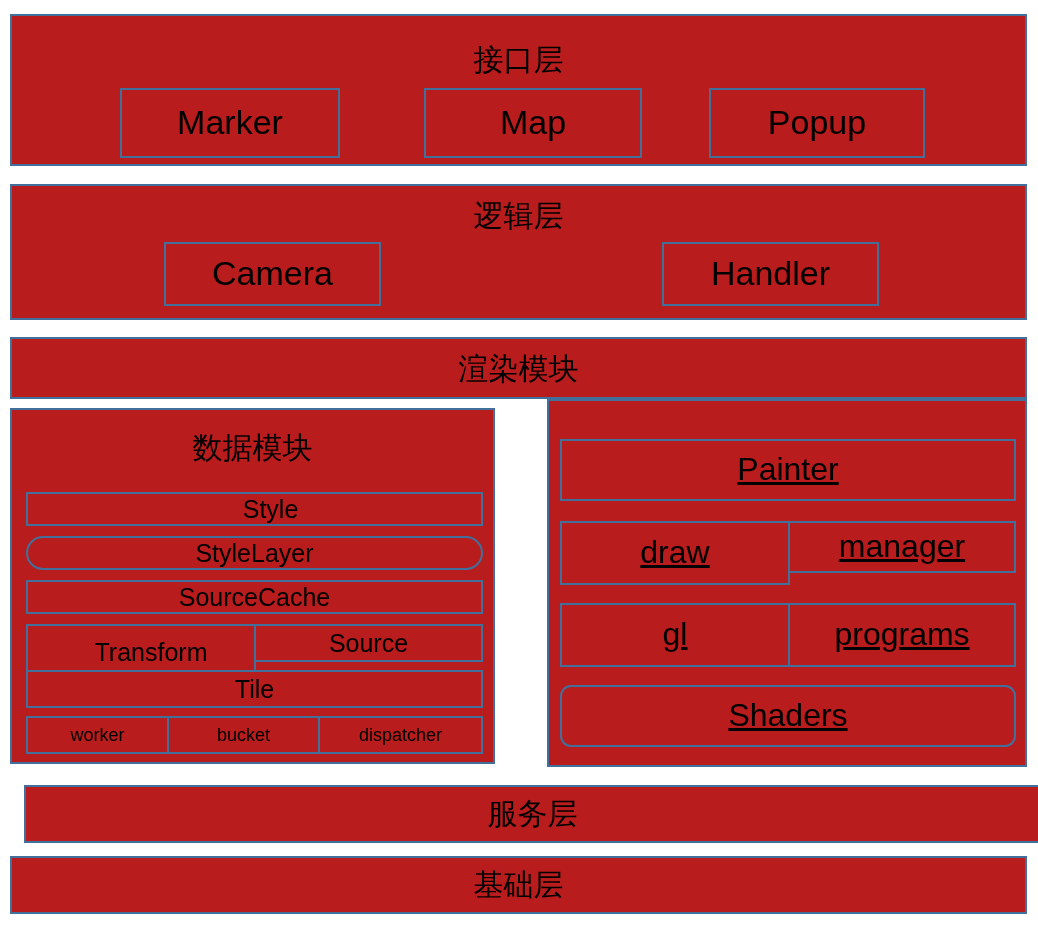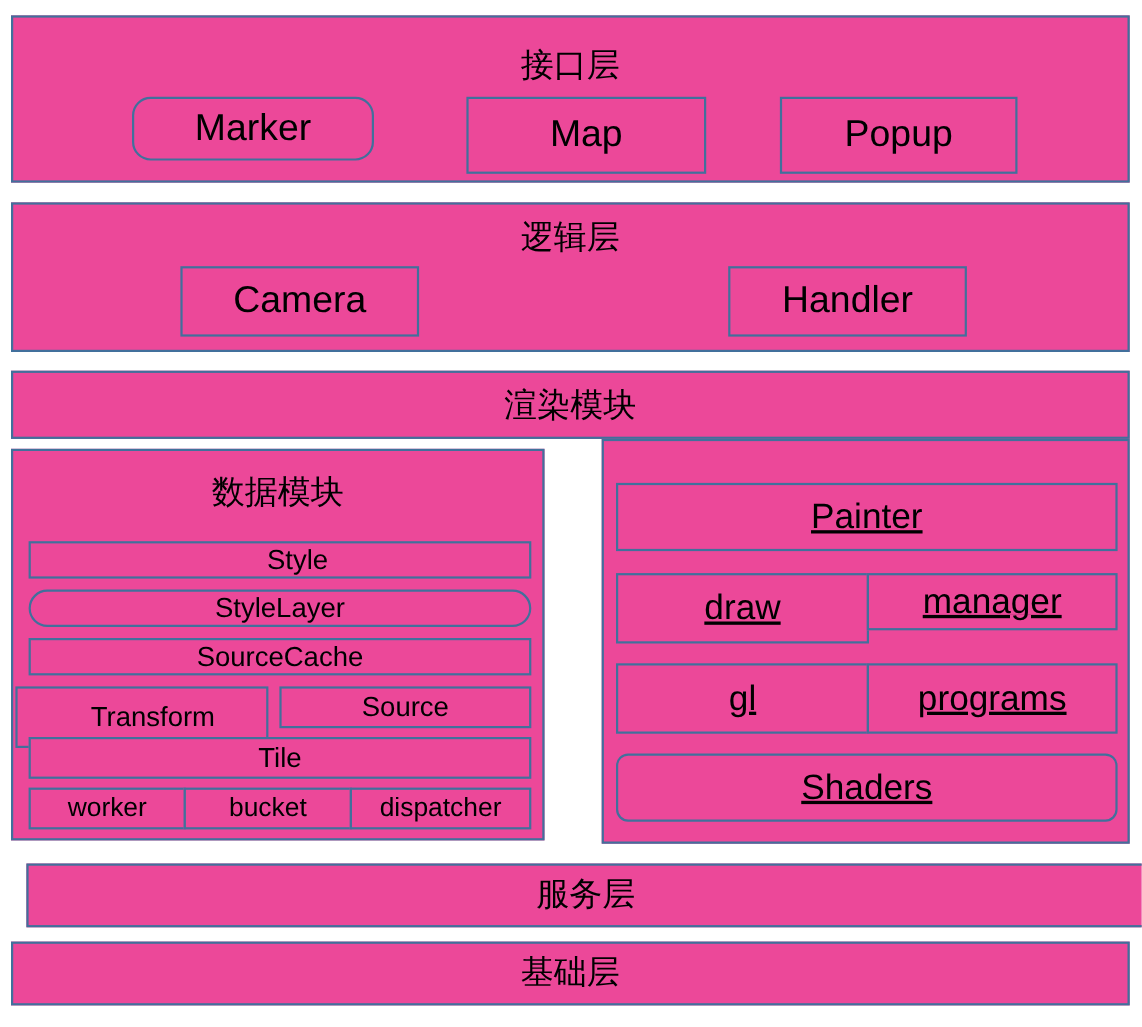--- a/index.html
+++ b/index.html
@@ -19,21 +19,21 @@
     height: 934px;
     background: #ffffff;
     overflow: hidden;
   }
 
   
   .box {
     position: absolute;
     box-sizing: border-box;
     border: 2px solid #41709C;
-    background: #ec4899;
+    background: #b91c1c;
     display: flex;
     align-items: center;
     justify-content: center;
     text-align: center;
     line-height: 1.05;
     white-space: nowrap;
   }
 
   
   .container {
@@ -52,31 +52,31 @@
   .thin {
     border-width: 2px;
   }
 
   
   .fs-layer   { font-size: 30px; }   
   .fs-module  { font-size: 30px; }   
   .fs-big     { font-size: 34px; }   
   .fs-mid     { font-size: 32px; text-decoration: underline; }   
   .fs-small   { font-size: 25px; }   
-  .fs-tiny    { font-size: 24px; }   
+  .fs-tiny    { font-size: 18px; }   
 </style>
 </head>
 <body>
 
 <div id="diagram">
 
   <div class="box container" style="left:10px; top:14px; width:1017px; height:152px;">
     <div class="container-title fs-layer" style="top:28px;">接口层</div>
 
-    <div class="box fs-big" style="left:108px; top:72px; width:220px; height:58px;border-radius:17px;">
+    <div class="box fs-big" style="left:108px; top:72px; width:220px; height:70px;">
       <span>Marker</span>
     </div>
     <div class="box fs-big" style="left:697px; top:72px; width:216px; height:70px;">
       <span>Popup</span>
     </div>
     <div class="box fs-big" style="left:412px; top:72px; width:218px; height:70px;">
       <span>Map</span>
     </div>
   </div>
 
@@ -103,21 +103,21 @@
     </div>
 
     <div class="box thin fs-small" style="left:14px; top:126px; width:457px; height:34px;border-radius:17px;">
       <span>StyleLayer</span>
     </div>
 
     <div class="box thin fs-small" style="left:14px; top:170px; width:457px; height:34px;">
       <span>SourceCache</span>
     </div>
 
-    <div class="box thin fs-small" style="left:2px; top:214px; width:230px; height:56px;padding-left:20px;">
+    <div class="box thin fs-small" style="left:14px; top:214px; width:230px; height:56px;padding-left:20px;">
       <span>Transform</span>
     </div>
     <div class="box thin fs-small" style="left:242px; top:214px; width:229px; height:38px;">
       <span>Source</span>
     </div>
 
     <div class="box thin fs-small" style="left:14px; top:260px; width:457px; height:38px;">
       <span>Tile</span>
     </div>
 

